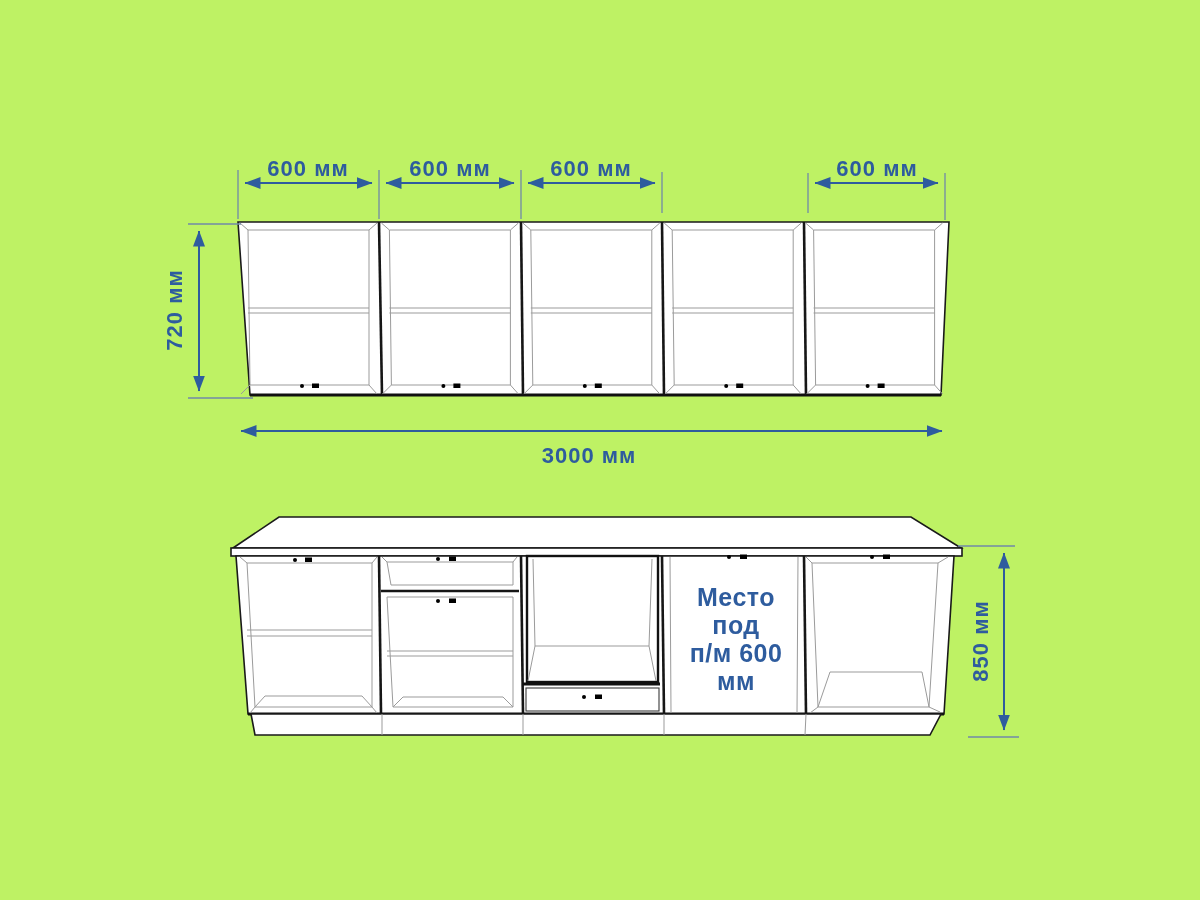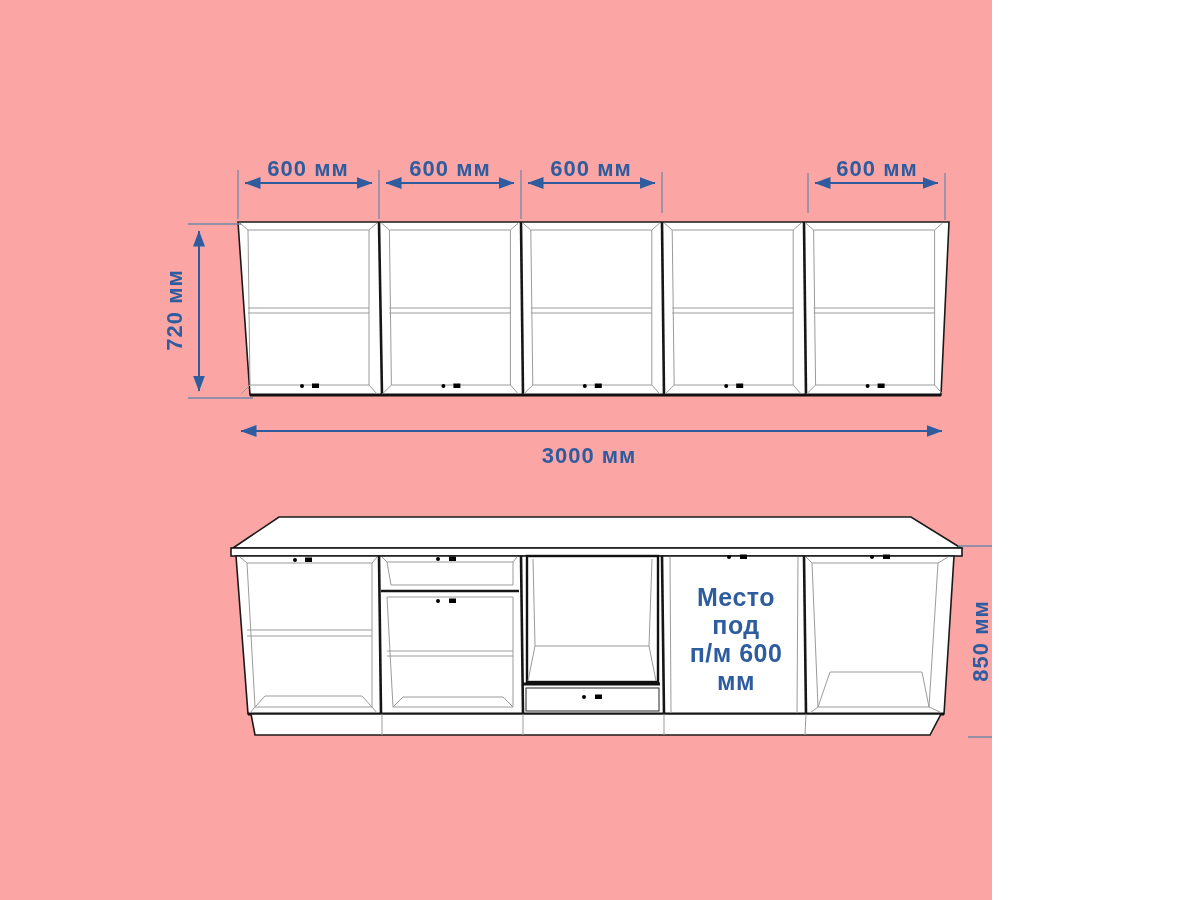--- a/index.html
+++ b/index.html
@@ -1,16 +1,16 @@
 <!DOCTYPE html>
 <html><head>
 <meta charset="utf-8">
 <style>
   html,body{margin:0;padding:0;background:#ffffff;}
-  .stage{position:relative;width:992px;height:900px;background:#fca5a5;overflow:hidden;
+  .stage{position:relative;width:1200px;height:900px;background:#bef264;overflow:hidden;
          font-family:"Liberation Sans",sans-serif;text-align:center;}
   svg{display:block;}
   .outline{stroke:#1a1a1a;stroke-width:1.6;fill:#ffffff;}
   .thick{stroke:#111111;stroke-width:3.2;fill:none;}
   .sep{stroke:#161616;stroke-width:2.6;fill:none;}
   .thin{stroke:#3a3a3a;stroke-width:1.1;fill:none;}
   .int{stroke:#9b9b9b;stroke-width:1;fill:none;}
   .dimline{stroke:#2e5c9e;stroke-width:2;fill:none;}
   .extline{stroke:#7189a8;stroke-width:1.3;fill:none;}
   .dimtext{fill:#2e5c9e;font-weight:bold;font-size:22px;letter-spacing:1px;text-anchor:middle;}

